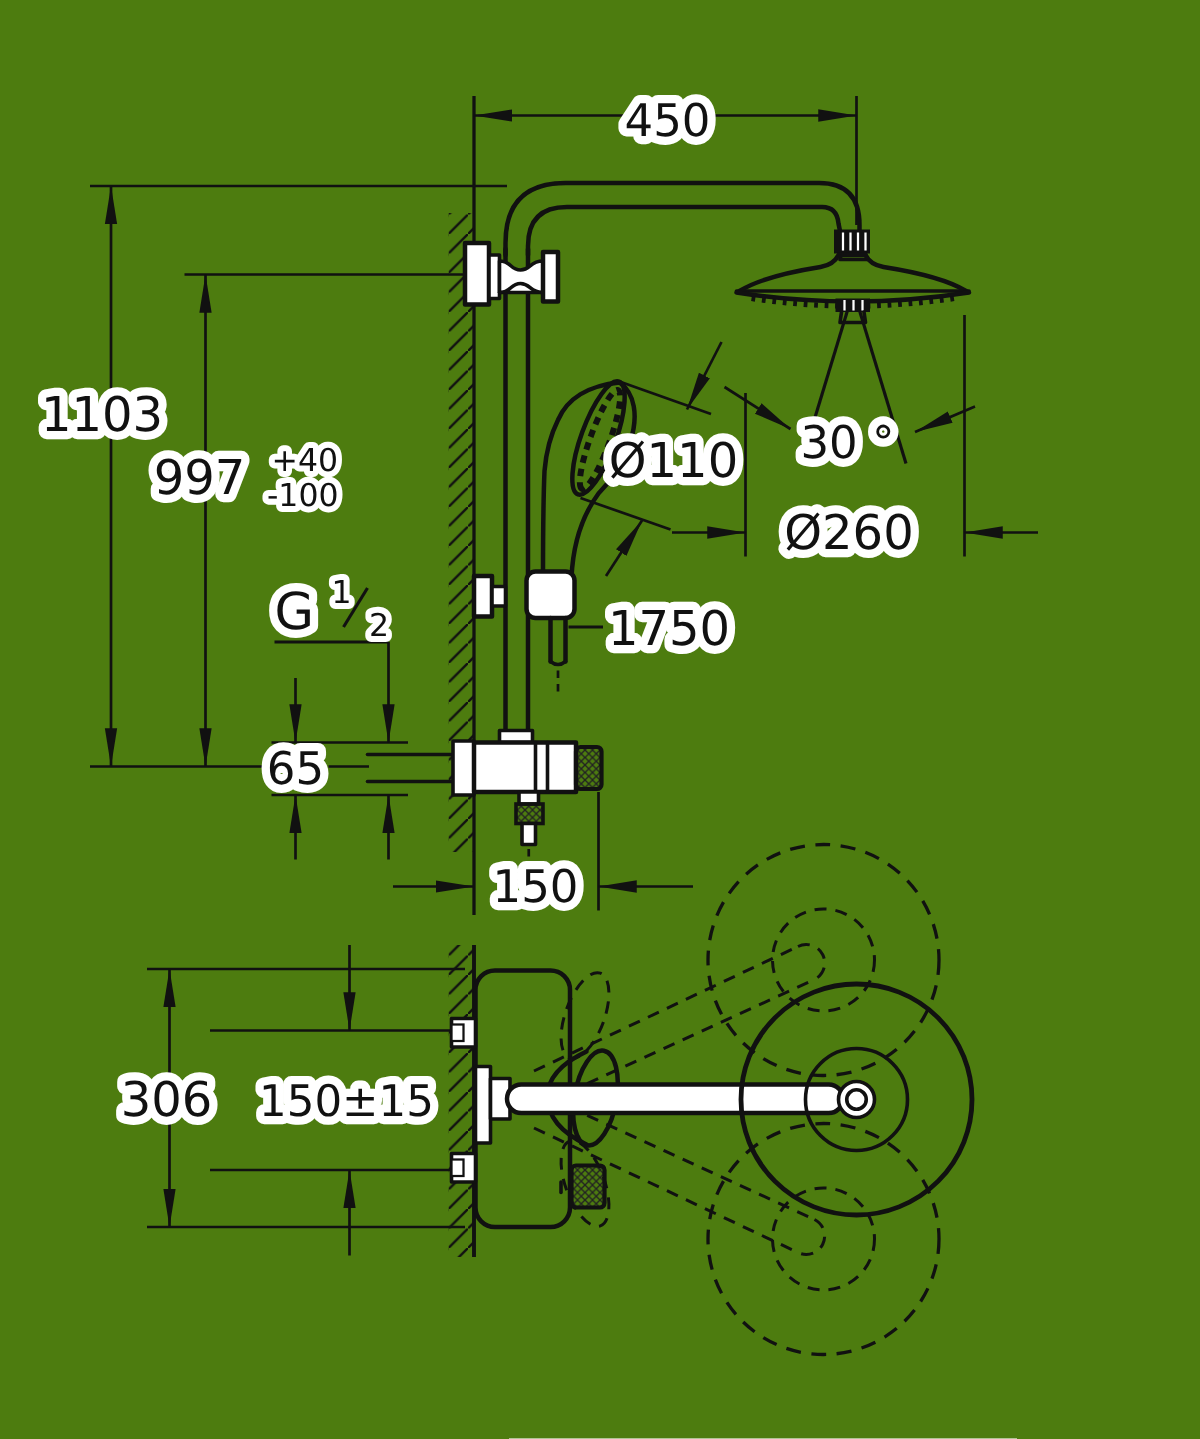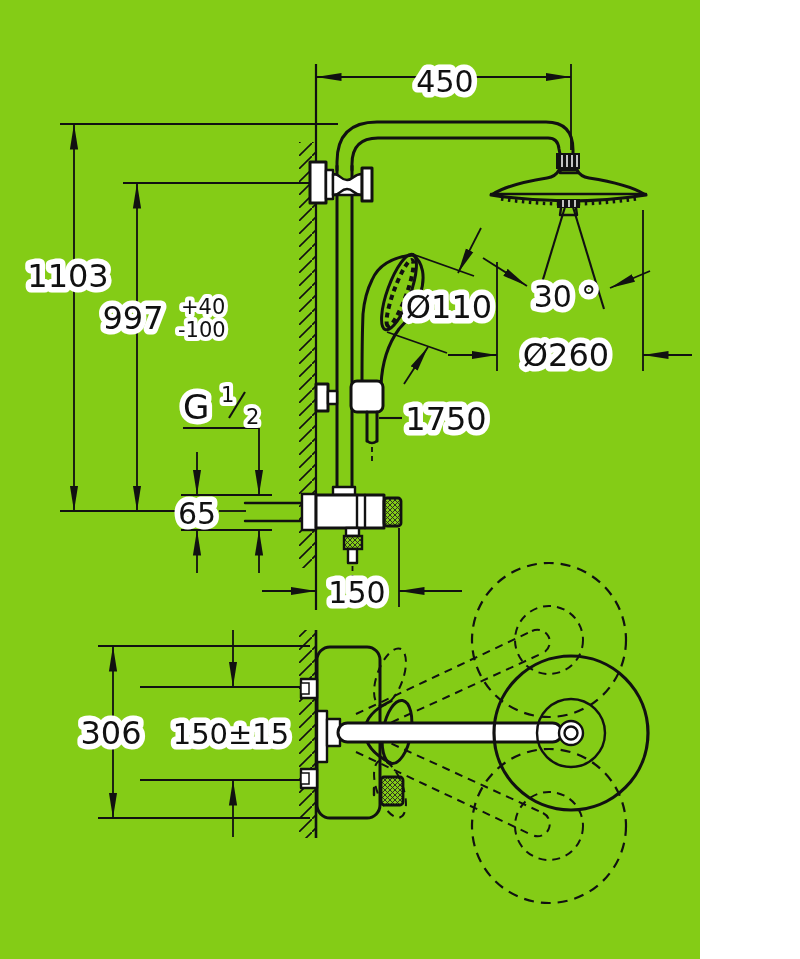--- a/index.html
+++ b/index.html
@@ -1,16 +1,16 @@
 <!DOCTYPE html>
 <html><head>
 <meta charset="utf-8">
 <style>
   html,body{margin:0;padding:0;background:#ffffff;}
-  .stage{position:relative;width:700px;height:959px;background:#84cc16;overflow:hidden;}
+  .stage{position:relative;width:800px;height:959px;background:#4d7c0f;overflow:hidden;}
   svg{display:block;}
   
   .p  {stroke:#111111;stroke-width:3;fill:none;stroke-linecap:round;stroke-linejoin:round;}
   .p2 {stroke:#111111;stroke-width:2.4;fill:none;stroke-linecap:round;stroke-linejoin:round;}
   .pw {stroke:#111111;stroke-width:3;fill:#ffffff;stroke-linejoin:round;}
   .pw2{stroke:#111111;stroke-width:2.4;fill:#ffffff;stroke-linejoin:round;}
   .ink{fill:#111111;stroke:none;}
   
   .t  {stroke:#111111;stroke-width:1.8;fill:none;}
   .t2 {stroke:#111111;stroke-width:2.1;fill:none;}

